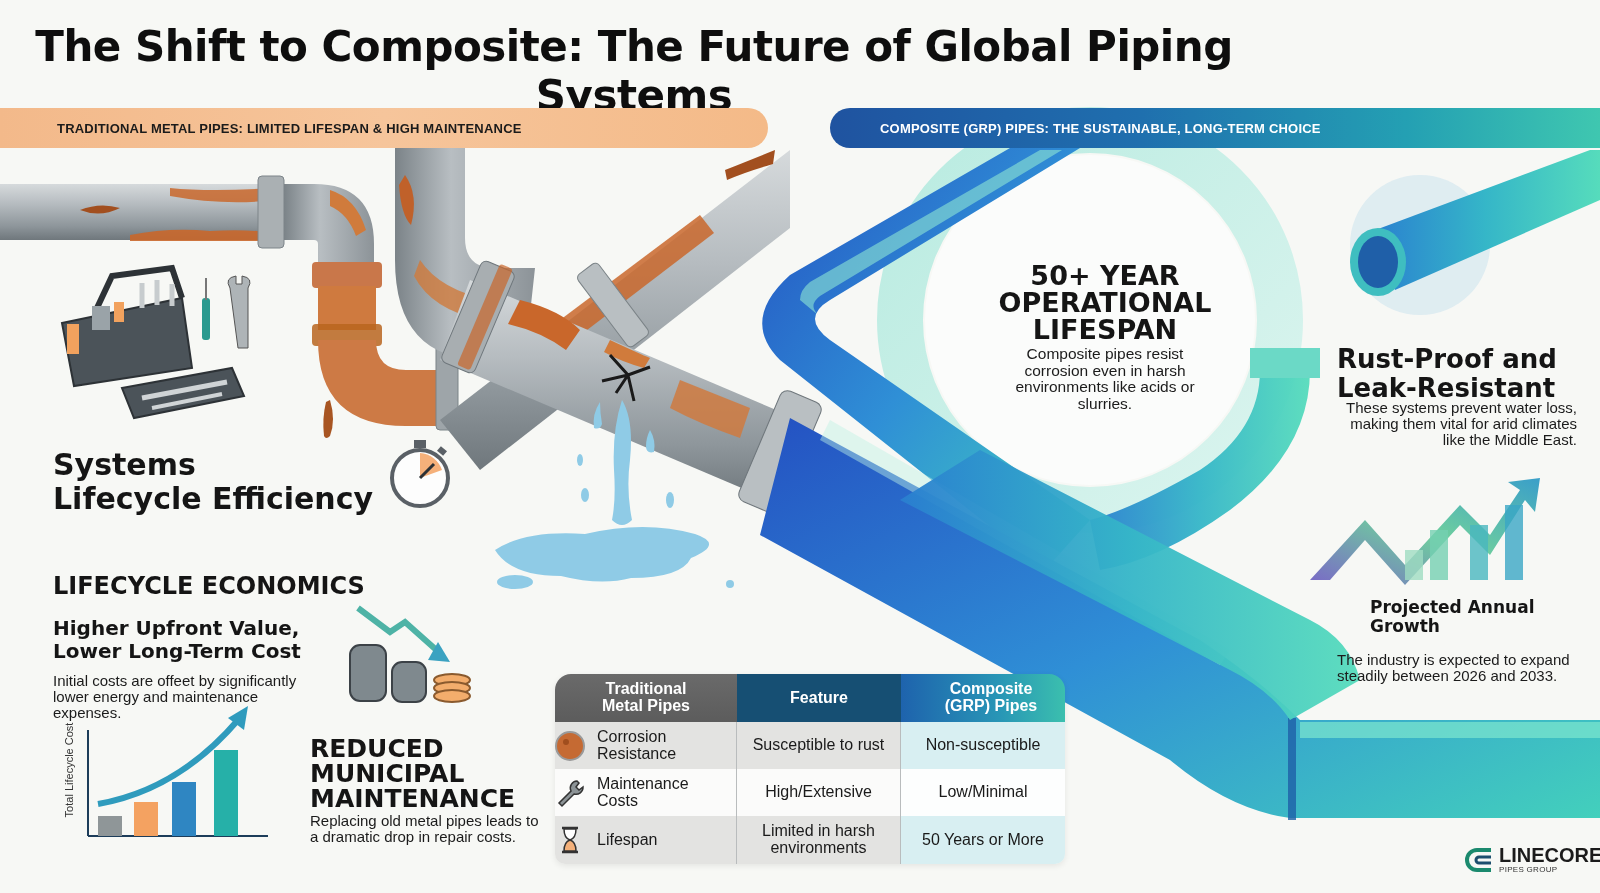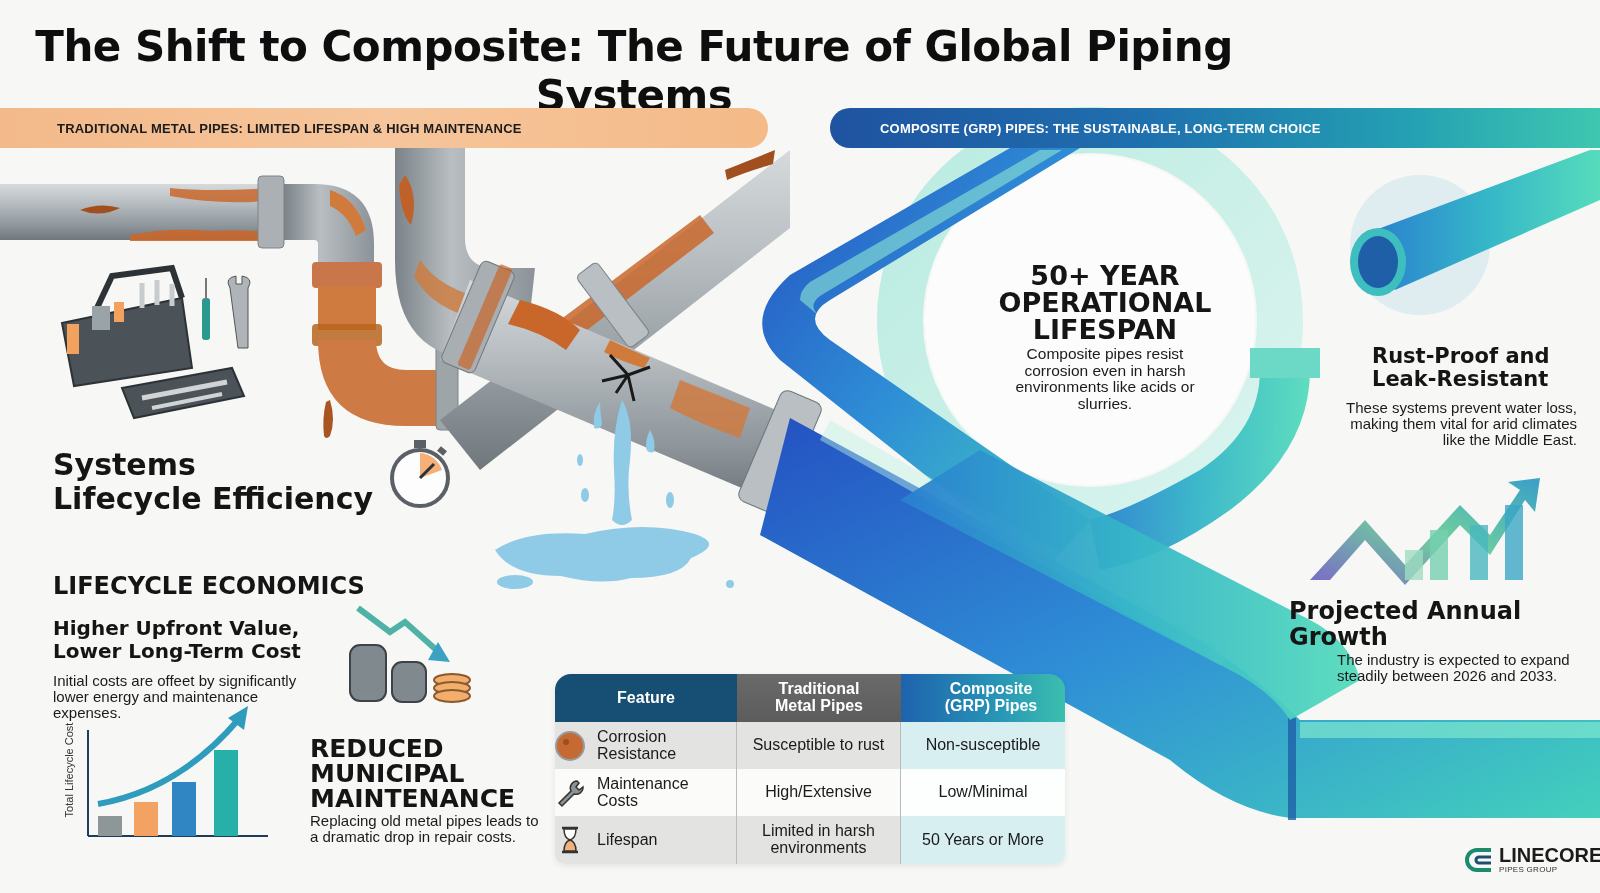--- a/index.html
+++ b/index.html
@@ -23,24 +23,24 @@
   .econ-head { left: 53px; top: 572px; font-size: 24px; }
   .econ-sub { left: 53px; top: 617px; font-size: 20px; line-height: 1.15; }
   .econ-body { left: 53px; top: 673px; width: 270px; font-size: 15px; }
 
   .reduced { left: 310px; top: 736px; font-size: 25px; line-height: 1.0; }
   .reduced-body { left: 310px; top: 813px; width: 240px; font-size: 15px; }
 
   .lifespan-title { left: 975px; top: 262px; width: 260px; text-align: center; font-size: 27px; line-height: 1.0; }
   .lifespan-body { left: 1005px; top: 346px; width: 200px; text-align: center; font-size: 15.5px; }
 
-  .rust-title { left: 1337px; top: 345px; font-size: 21px; line-height: 1.1; margin-left: 35px; }
+  .rust-title { left: 1337px; top: 345px; font-size: 26px; line-height: 1.1; }
   .rust-body { left: 1337px; top: 400px; width: 240px; font-size: 15px; text-align: right; }
 
-  .growth-title { left: 1289px; top: 598px; font-size: 24px; line-height: 1.1; }
+  .growth-title { left: 1370px; top: 598px; font-size: 17px; line-height: 1.1; }
   .growth-body { left: 1337px; top: 652px; width: 240px; font-size: 15px; }
 
   
   .table { left: 555px; top: 674px; width: 510px; height: 190px; border-radius: 16px 16px 10px 10px; overflow: hidden; display: grid; grid-template-columns: 182px 164px 164px; grid-template-rows: 48px 47px 47px 48px; font-family: "Liberation Sans", sans-serif; box-shadow: 0 2px 6px rgba(0,0,0,0.08); }
   .th { color: #fff; font-weight: bold; font-size: 16px; display: flex; align-items: center; justify-content: center; text-align: center; line-height: 1.05; }
   .th-feature { background: #164f73; }
   .th-metal { background: linear-gradient(180deg,#6a6a6a,#5c5c5c); }
   .th-comp { background: linear-gradient(90deg,#1e63ad,#2896b6 60%,#3bbfae); padding-left: 16px; }
   .td { font-size: 16px; display: flex; align-items: center; justify-content: center; text-align: center; line-height: 1.05; color: #1a1a1a; border-right: 1px solid #b9bcbd; }
   .td.feat { justify-content: flex-start; gap: 12px; text-align: left; }
@@ -260,24 +260,24 @@
 </div>
 <div class="abs body-txt rust-body">These systems prevent water loss, making them vital for arid climates like the Middle East.</div>
 
 <div class="abs h-big growth-title">
   <div>Projected Annual</div>
   <div>Growth</div>
 </div>
 <div class="abs body-txt growth-body">The industry is expected to expand steadily between 2026 and 2033.</div>
 
 <div class="abs table">
-  <div class="th th-feature">Feature</div>
   <div class="th th-metal">
     <div><span>Traditional</span><br><span>Metal Pipes</span></div>
   </div>
+  <div class="th th-feature">Feature</div>
   <div class="th th-comp">
     <div><span>Composite</span><br><span>(GRP) Pipes</span></div>
   </div>
 
   <div class="row-odd" style="display:contents">
     <div class="td feat">
       <svg width="30" height="30">
           <circle cx="15" cy="15" r="14" fill="#c56a33" stroke="#9a9a9a" stroke-width="2"></circle>
           <circle cx="11" cy="11" r="3" fill="#a04e1e"></circle>
         </svg>

